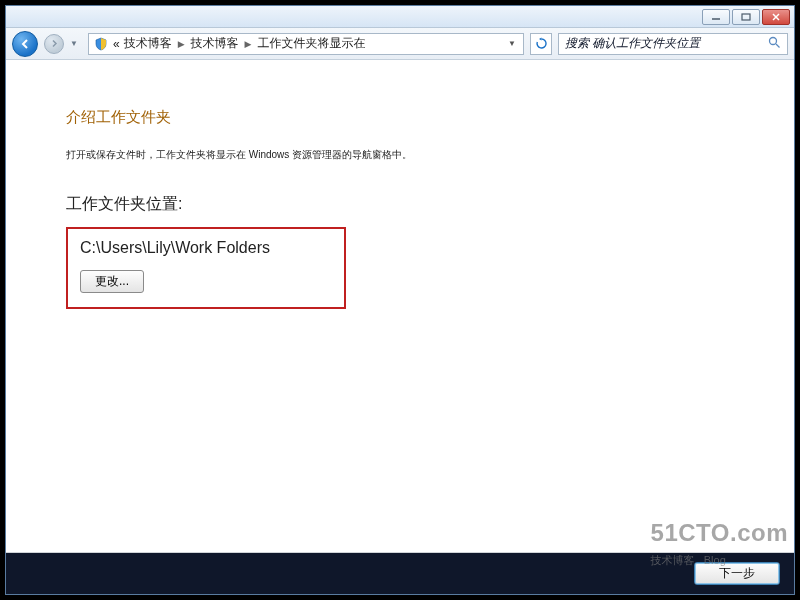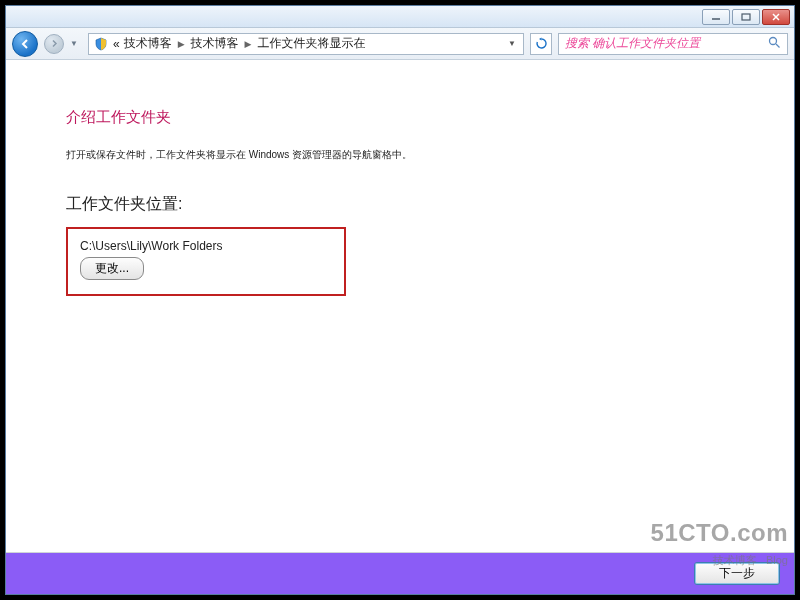--- a/index.html
+++ b/index.html
@@ -119,75 +119,75 @@
       color: #1a72c8;
     }
     .searchbox {
       width: 230px;
       height: 22px;
       background: #fff;
       border: 1px solid #a8b8c8;
       display: flex;
       align-items: center;
       padding: 0 6px;
-      color: #ec4899;
+      color: #0f172a;
       font-style: italic;
       font-size: 12px;
       gap: 6px;
     }
     .searchbox .mag {
       margin-left: auto;
       color: #5a8ac0;
       font-style: normal;
     }
     
     .content {
       flex: 1;
       background: #fff;
       padding: 48px 60px 20px 60px;
       color: #222;
       position: relative;
     }
     .page-title {
-      color: #be185d;
+      color: #a16207;
       font-size: 15px;
       font-weight: normal;
       margin-bottom: 18px;
     }
     .para {
       font-size: 10px;
       line-height: 1.9;
       margin-bottom: 14px;
     }
     .loc-label {
       margin-top: 30px;
       margin-bottom: 12px;
       font-size: 16px;
     }
     .highlight-box {
       border: 2px solid #c02020;
       padding: 10px 12px 14px 12px;
       width: 280px;
     }
     .path-text {
-      font-size: 12px;
-      margin-bottom: 4px;
+      font-size: 16px;
+      margin-bottom: 13px;
     }
     .change-btn {
       padding: 2px 14px;
       font-size: 12px;
       background: linear-gradient(#fdfdfd, #e4e4e4);
       border: 1px solid #8a8a8a;
-      border-radius: 9px;
+      border-radius: 3px;
       cursor: pointer;
     }
     
     .footer {
       height: 42px;
-      background: #8b5cf6;
+      background: #0f172a;
       border-top: 1px solid #d0d4d8;
       display: flex;
       align-items: center;
       justify-content: flex-end;
       padding: 0 14px;
       gap: 8px;
     }
     .footer-btn {
       min-width: 86px;
       height: 23px;
@@ -200,21 +200,21 @@
     .footer-btn.primary {
       border: 1px solid #3c7fb1;
       box-shadow: 0 0 0 1px #8ec4e8 inset;
     }
     
     .watermark {
       position: absolute;
       right: 6px;
       bottom: 28px;
       color: rgba(120,120,120,0.65);
-      text-align: right;
+      text-align: left;
       pointer-events: none;
       line-height: 1;
     }
     .watermark .wm1 { font-size: 24px; font-weight: bold; letter-spacing: 0.5px; }
     .watermark .wm2 { font-size: 11px; margin-top: 10px; }
   </style>
 </head>
 <body>
 
 <div class="outer-frame">

